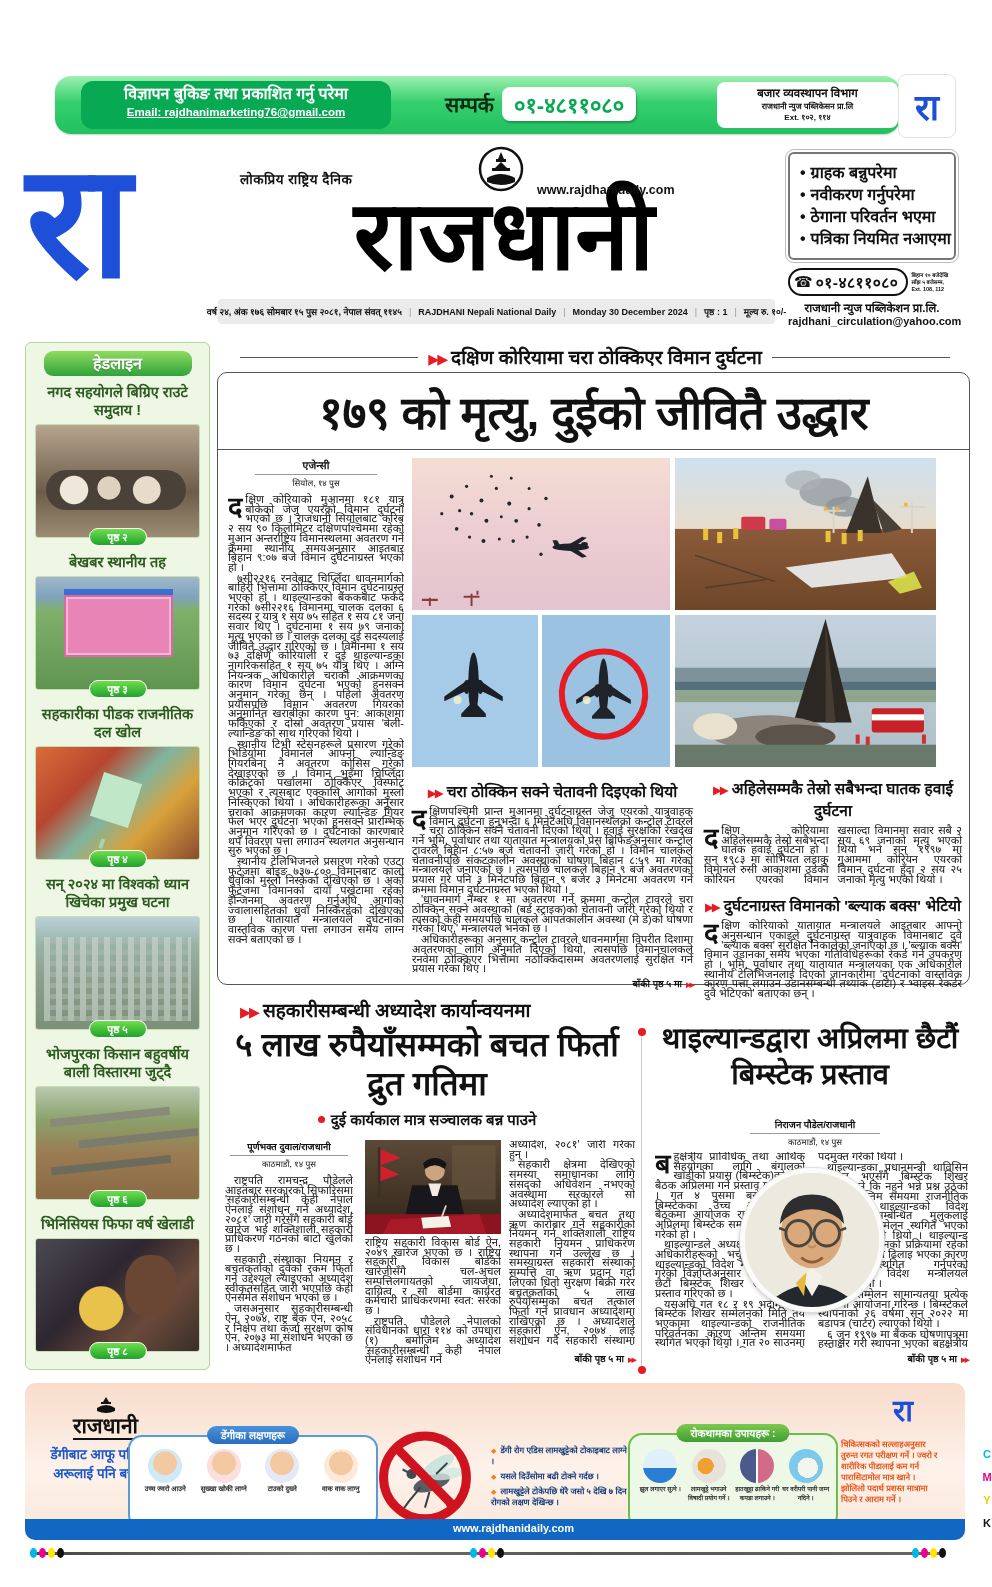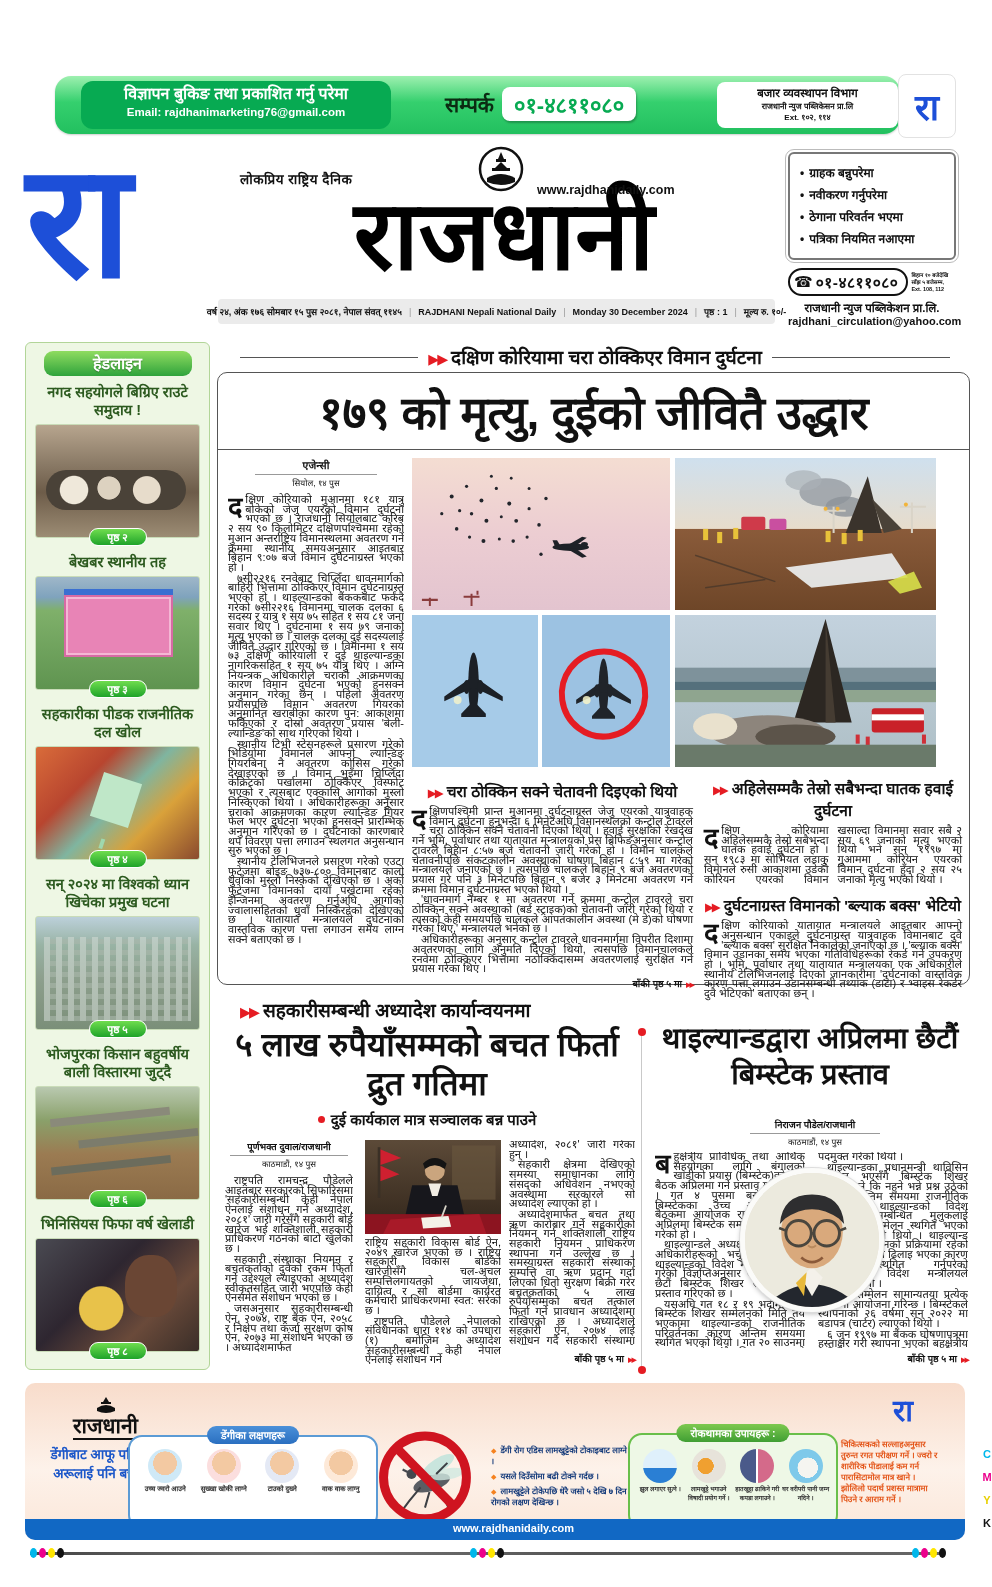--- a/index.html
+++ b/index.html
@@ -6,42 +6,42 @@
   .page{position:relative;width:992px;height:1587px;background:#fff;overflow:hidden;
         font-family:"Liberation Sans","DejaVu Sans",sans-serif;color:#111;}
   .abs{position:absolute;}
 
   
   .top-banner{left:55px;top:76px;width:845px;height:58px;border-radius:16px;
     background:linear-gradient(180deg,#9ef0b0,#35d06e 45%,#22c05f);box-shadow:0 1px 2px rgba(0,0,0,.2);}
   .ad-box{position:absolute;left:26px;top:5px;width:310px;height:48px;border-radius:12px;
     background:#07aa52;color:#fff;text-align:center;padding-top:3px;box-sizing:border-box;}
   .ad-box .l1{font-size:16px;font-weight:800;line-height:20px;}
-  .ad-box .l2{font-size:11.5px;font-weight:700;line-height:16px;}
+  .ad-box .l2{font-size:11.5px;font-weight:700;line-height:16px;text-decoration:underline;}
   .contact{position:absolute;left:390px;top:11px;display:flex;align-items:center;gap:8px;}
   .contact .lbl{font-size:21px;font-weight:800;color:#0b2b12;}
   .contact .pill{background:#fff;border-radius:8px;padding:2px 12px;font-size:22px;font-weight:800;color:#07aa52;box-shadow:1px 2px 2px rgba(0,0,0,.25);}
   .dept{position:absolute;left:662px;top:6px;width:181px;height:46px;background:#fff;border-radius:8px;
     text-align:center;padding-top:3px;box-sizing:border-box;}
   .dept .d1{font-size:11.5px;font-weight:800;}
   .dept .d2{font-size:8px;font-weight:700;}
   .dept .d3{font-size:8px;font-weight:800;}
   .top-logo-card{left:898px;top:74px;width:56px;height:62px;background:#fff;border:1px solid #e2e2e2;border-radius:8px;
     display:flex;align-items:center;justify-content:center;}
   .top-logo-card span{color:#1d4fd8;font-size:36px;font-weight:900;}
 
   
   .big-logo{left:26px;top:142px;font-size:158px;line-height:158px;font-weight:900;color:#1d4fd8;}
   .tagline{left:240px;top:170px;font-size:13.5px;font-weight:700;letter-spacing:.5px;}
   .main-title{left:228px;top:184px;width:552px;text-align:center;font-size:97px;line-height:104px;font-weight:900;color:#000;}
   .temple{left:478px;top:146px;width:46px;height:46px;}
   .website{left:537px;top:183px;font-size:12.5px;font-weight:800;}
   .subs{left:788px;top:152px;width:168px;}
   .subs .bul-box{border:2px solid #777;outline:1px solid #bbb;outline-offset:2px;border-radius:6px;background:#fff;padding:8px 10px;}
-  .subs .bul{font-size:12px;font-weight:800;line-height:22px;white-space:nowrap;}
+  .subs .bul{font-size:16px;font-weight:800;line-height:22px;white-space:nowrap;}
   .subs .bul::before{content:"•";margin-right:5px;}
   .phone-row{margin-top:8px;display:flex;align-items:center;gap:3px;}
   .phone-pill{border:2.5px solid #111;border-radius:16px;padding:1px 8px 1px 4px;display:inline-flex;align-items:center;gap:3px;background:#fff;}
   .phone-pill .ic{font-size:15px;}
   .phone-pill .num{font-size:15.5px;font-weight:900;letter-spacing:.5px;}
   .phone-note{font-size:5.5px;font-weight:700;width:44px;line-height:7px;}
   .pub{font-size:11.5px;font-weight:800;text-align:center;margin-top:4px;}
   .email{font-size:11px;font-weight:700;text-align:center;}
   .dateline{left:218px;top:299px;width:557px;height:25px;background:#ebebeb;border-radius:4px;
     display:flex;align-items:center;justify-content:center;font-size:9px;font-weight:700;gap:7px;white-space:nowrap;}

